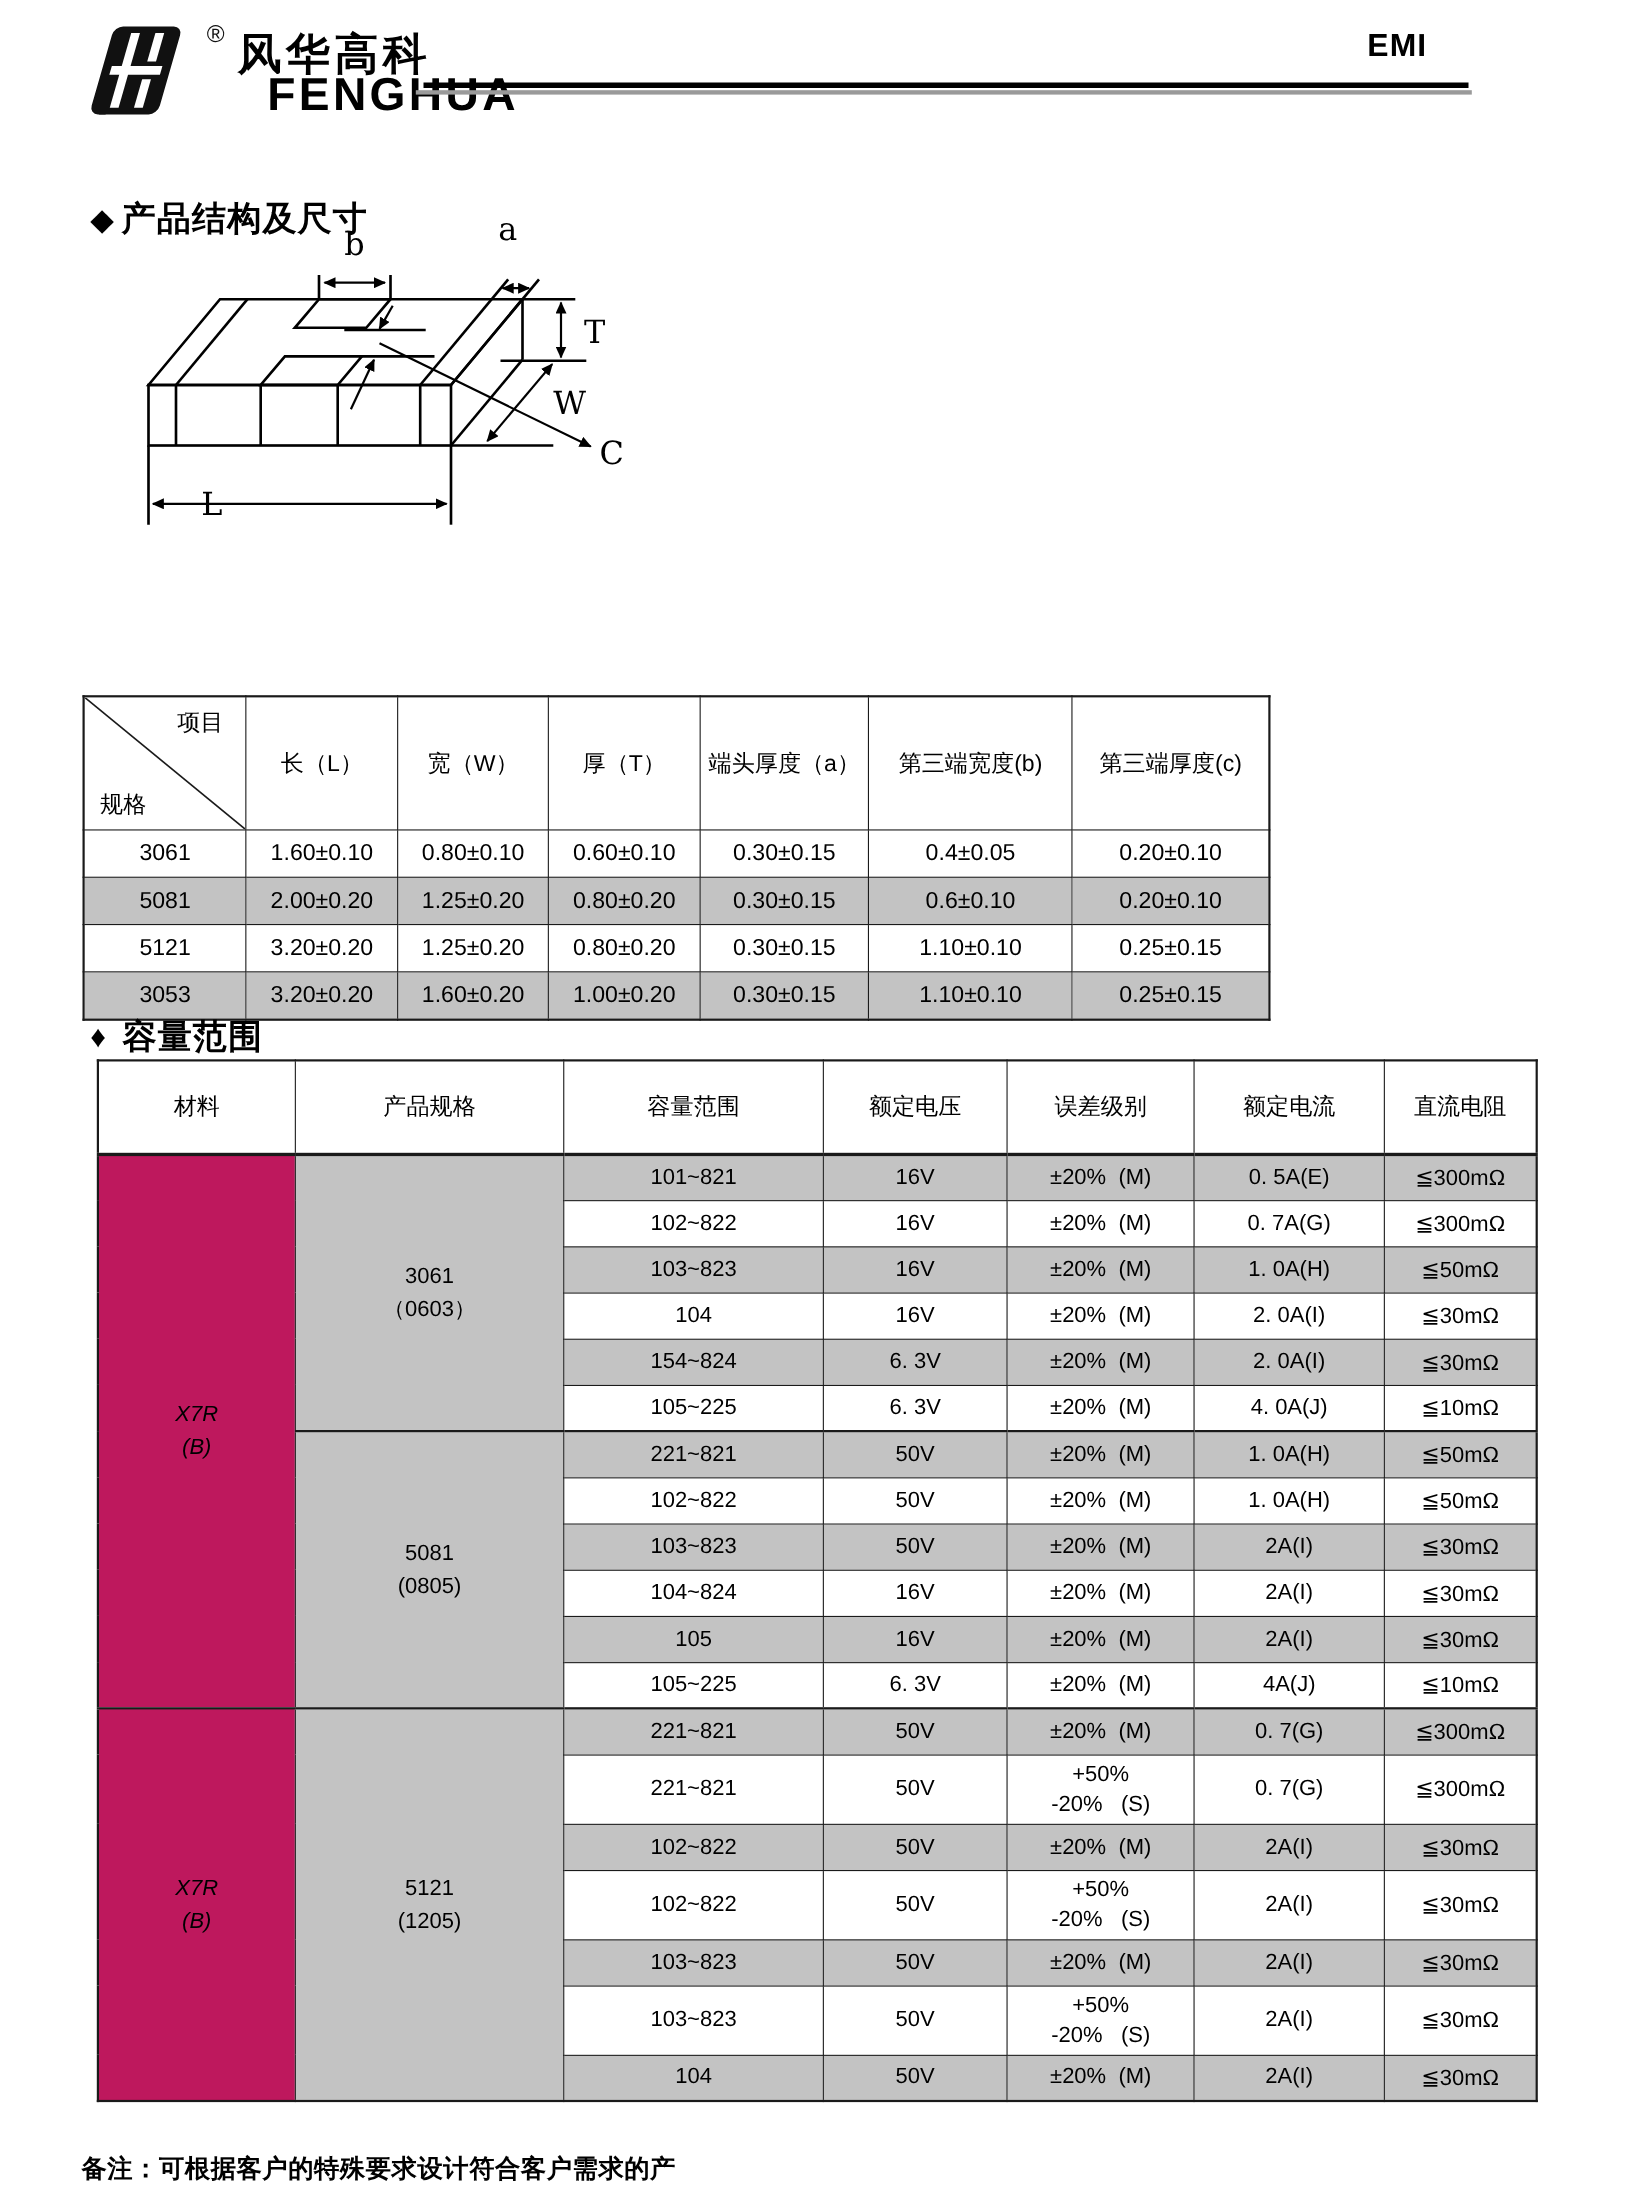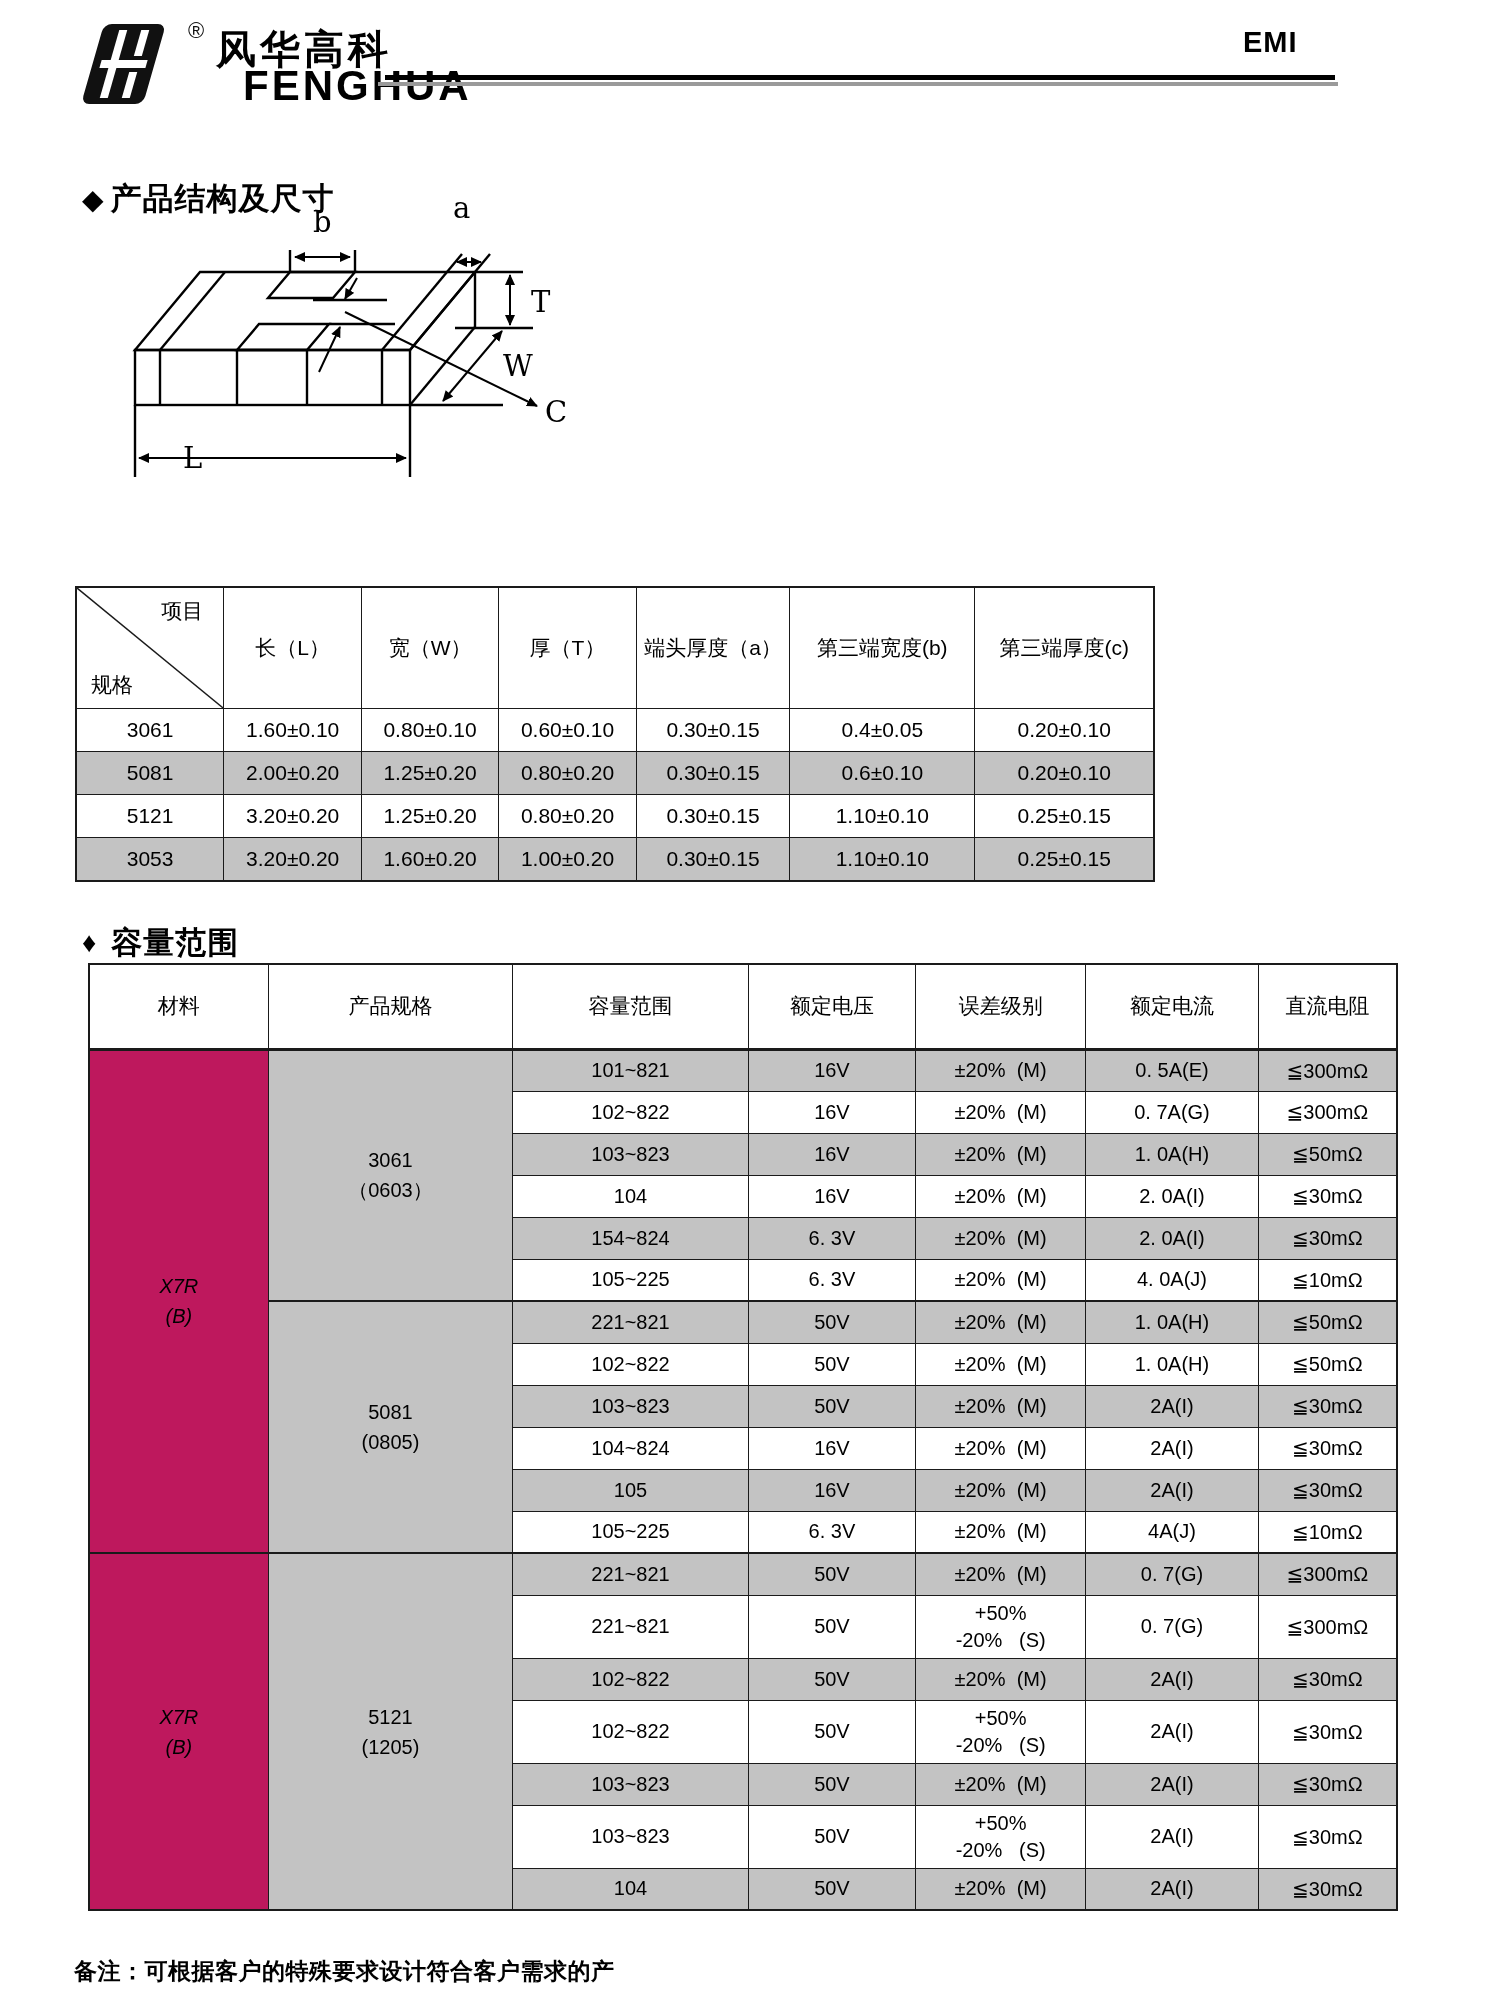--- a/index.html
+++ b/index.html
@@ -45,21 +45,21 @@
   table{border-collapse:collapse;table-layout:fixed;}
   td,th{
     border:1.5px solid #1a1a1a;
     text-align:center;vertical-align:middle;
     font-weight:400;padding:0 2px;
     white-space:pre-wrap;
     overflow:hidden;
   }
   .s{background:#c3c3c3;}
   
-  .dim-table{position:absolute;left:75px;top:586px;width:1080px;border:2.5px solid #1a1a1a;font-size:21px;}
+  .dim-table{position:absolute;left:75px;top:632px;width:1080px;border:2.5px solid #1a1a1a;font-size:21px;}
   .dim-table thead tr{height:88px;}
   .dim-table tbody tr{height:43px;}
   .dim-table th{font-size:21px;}
   th.corner{position:relative;padding:0;}
   th.corner svg{position:absolute;left:0;top:0;width:100%;height:100%;}
   th.corner .c-tr{position:absolute;right:20px;top:9px;font-weight:400;}
   th.corner .c-bl{position:absolute;left:14px;bottom:9px;font-weight:400;}
   
   .cap-table{position:absolute;left:88px;top:963px;width:1310px;border:2.5px solid #1a1a1a;font-size:20px;}
   .cap-table thead tr{height:85px;}

